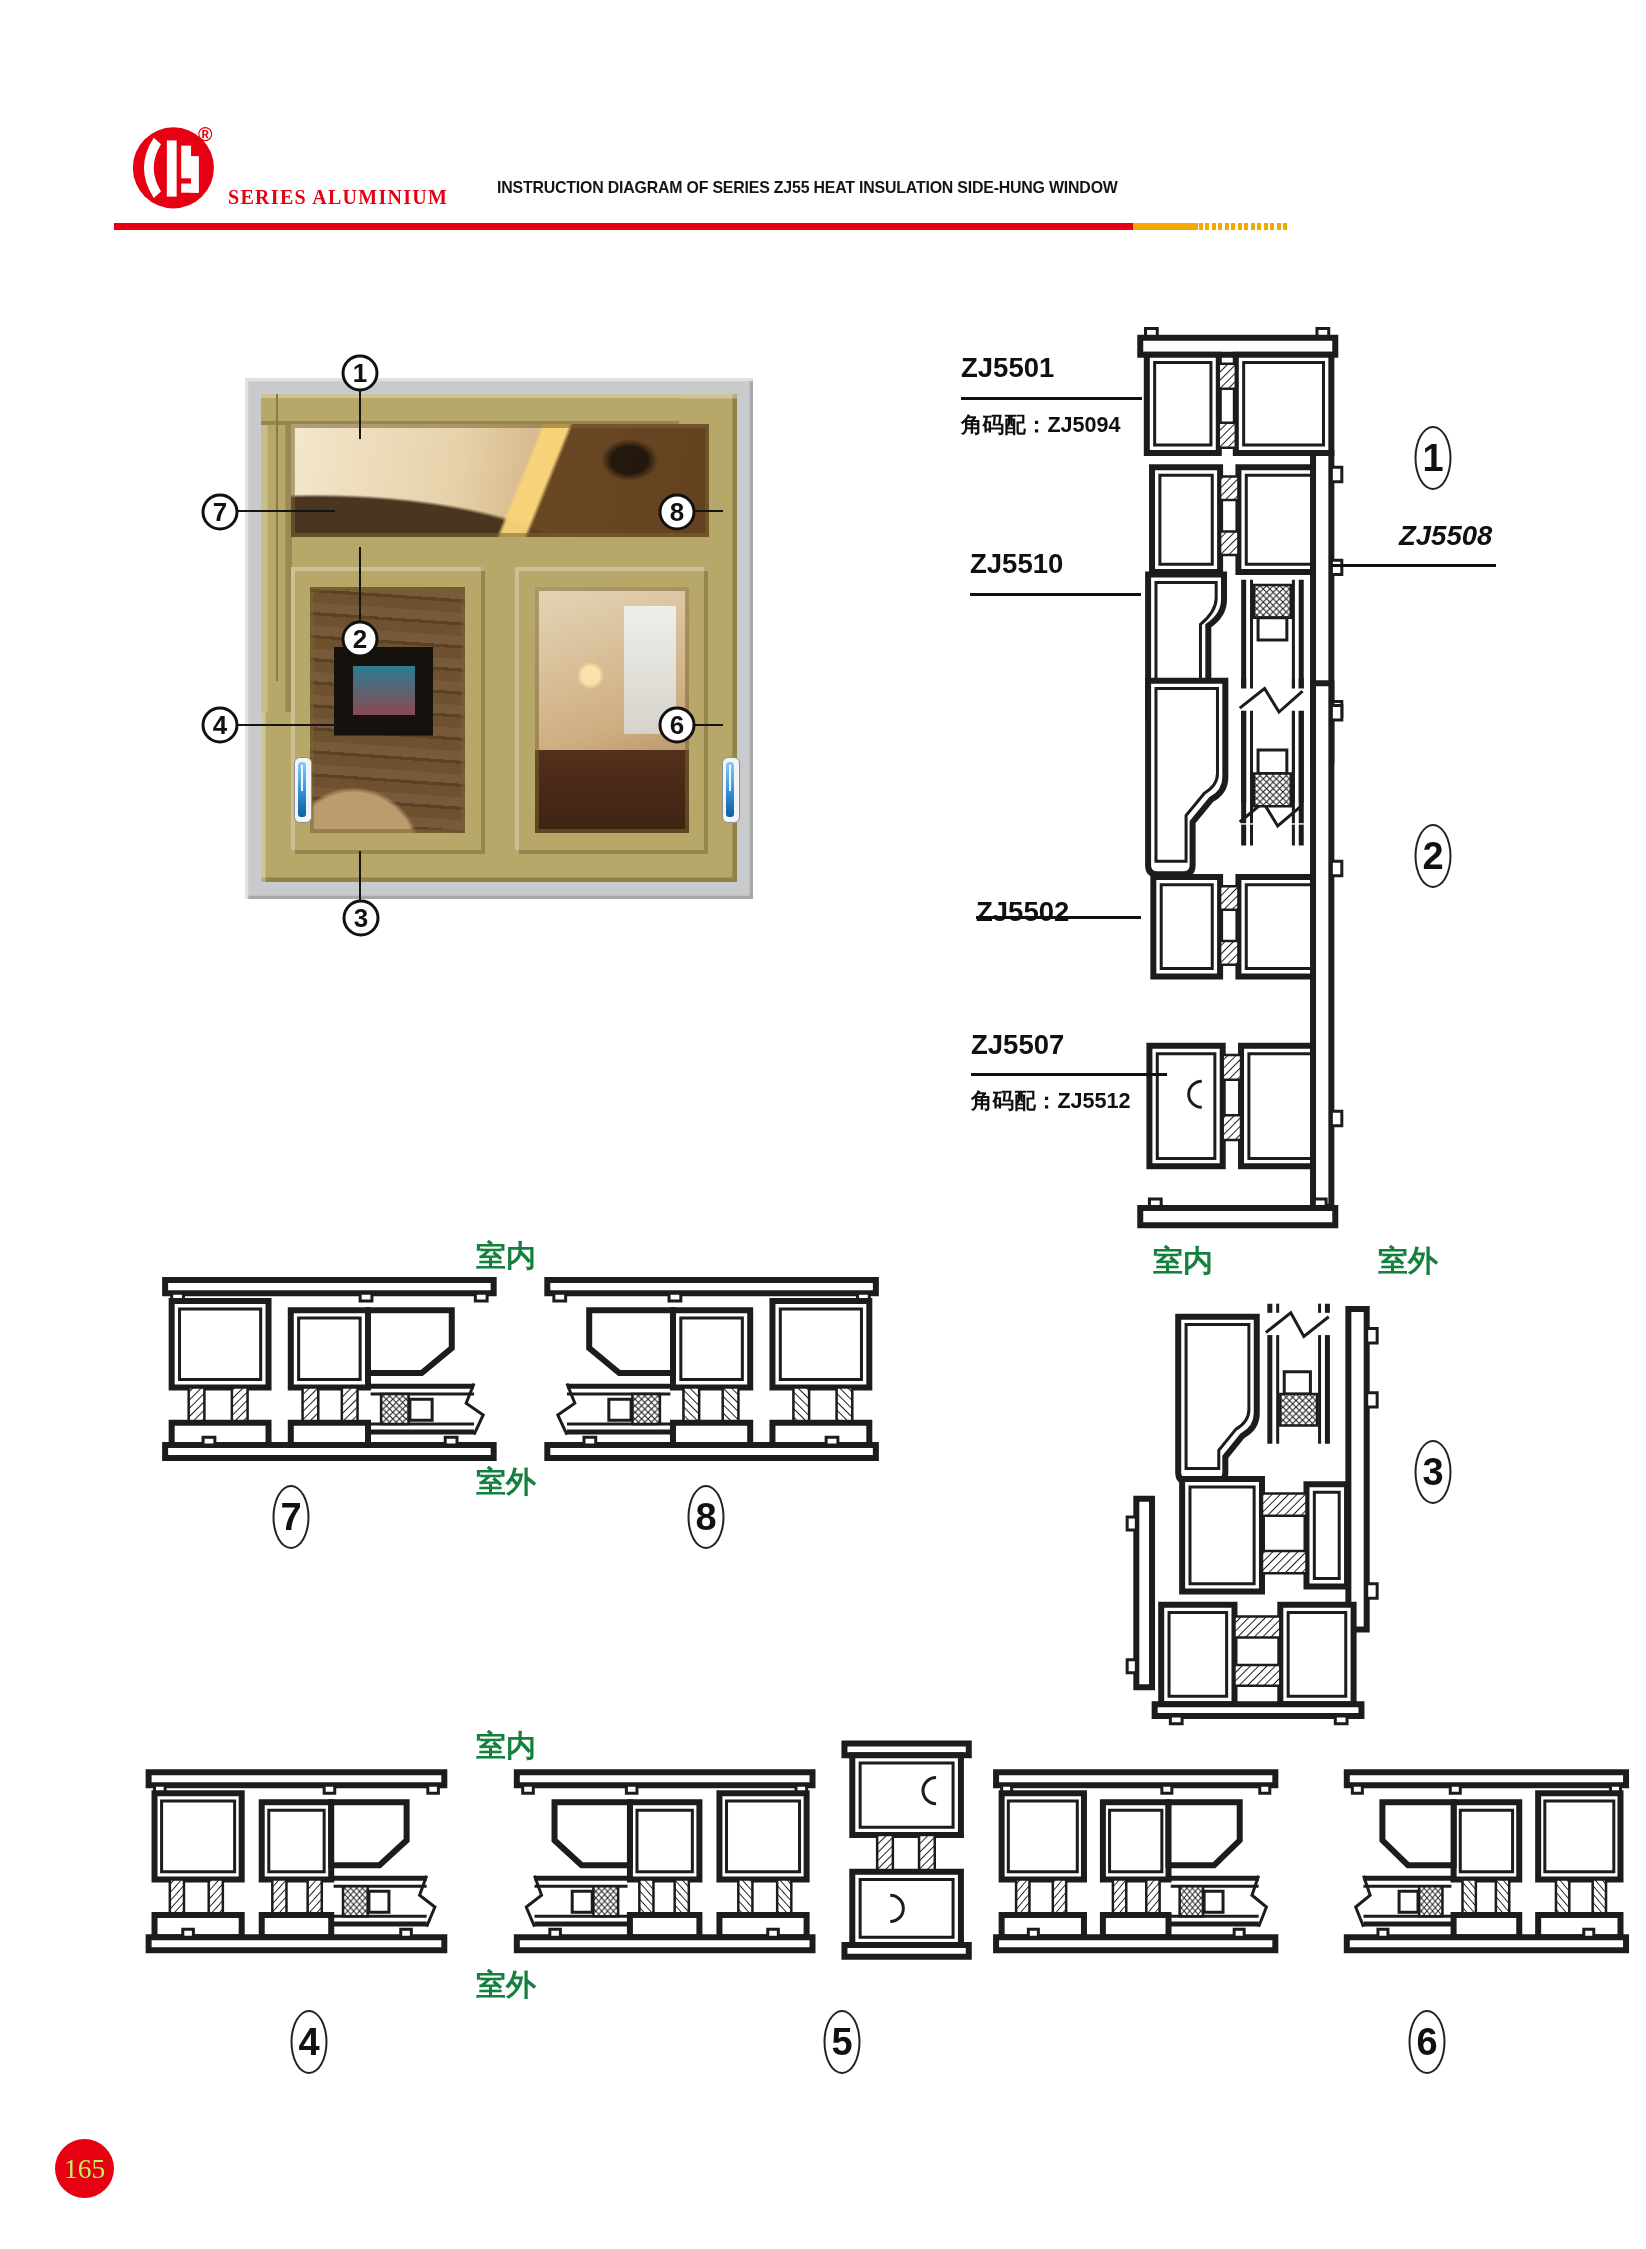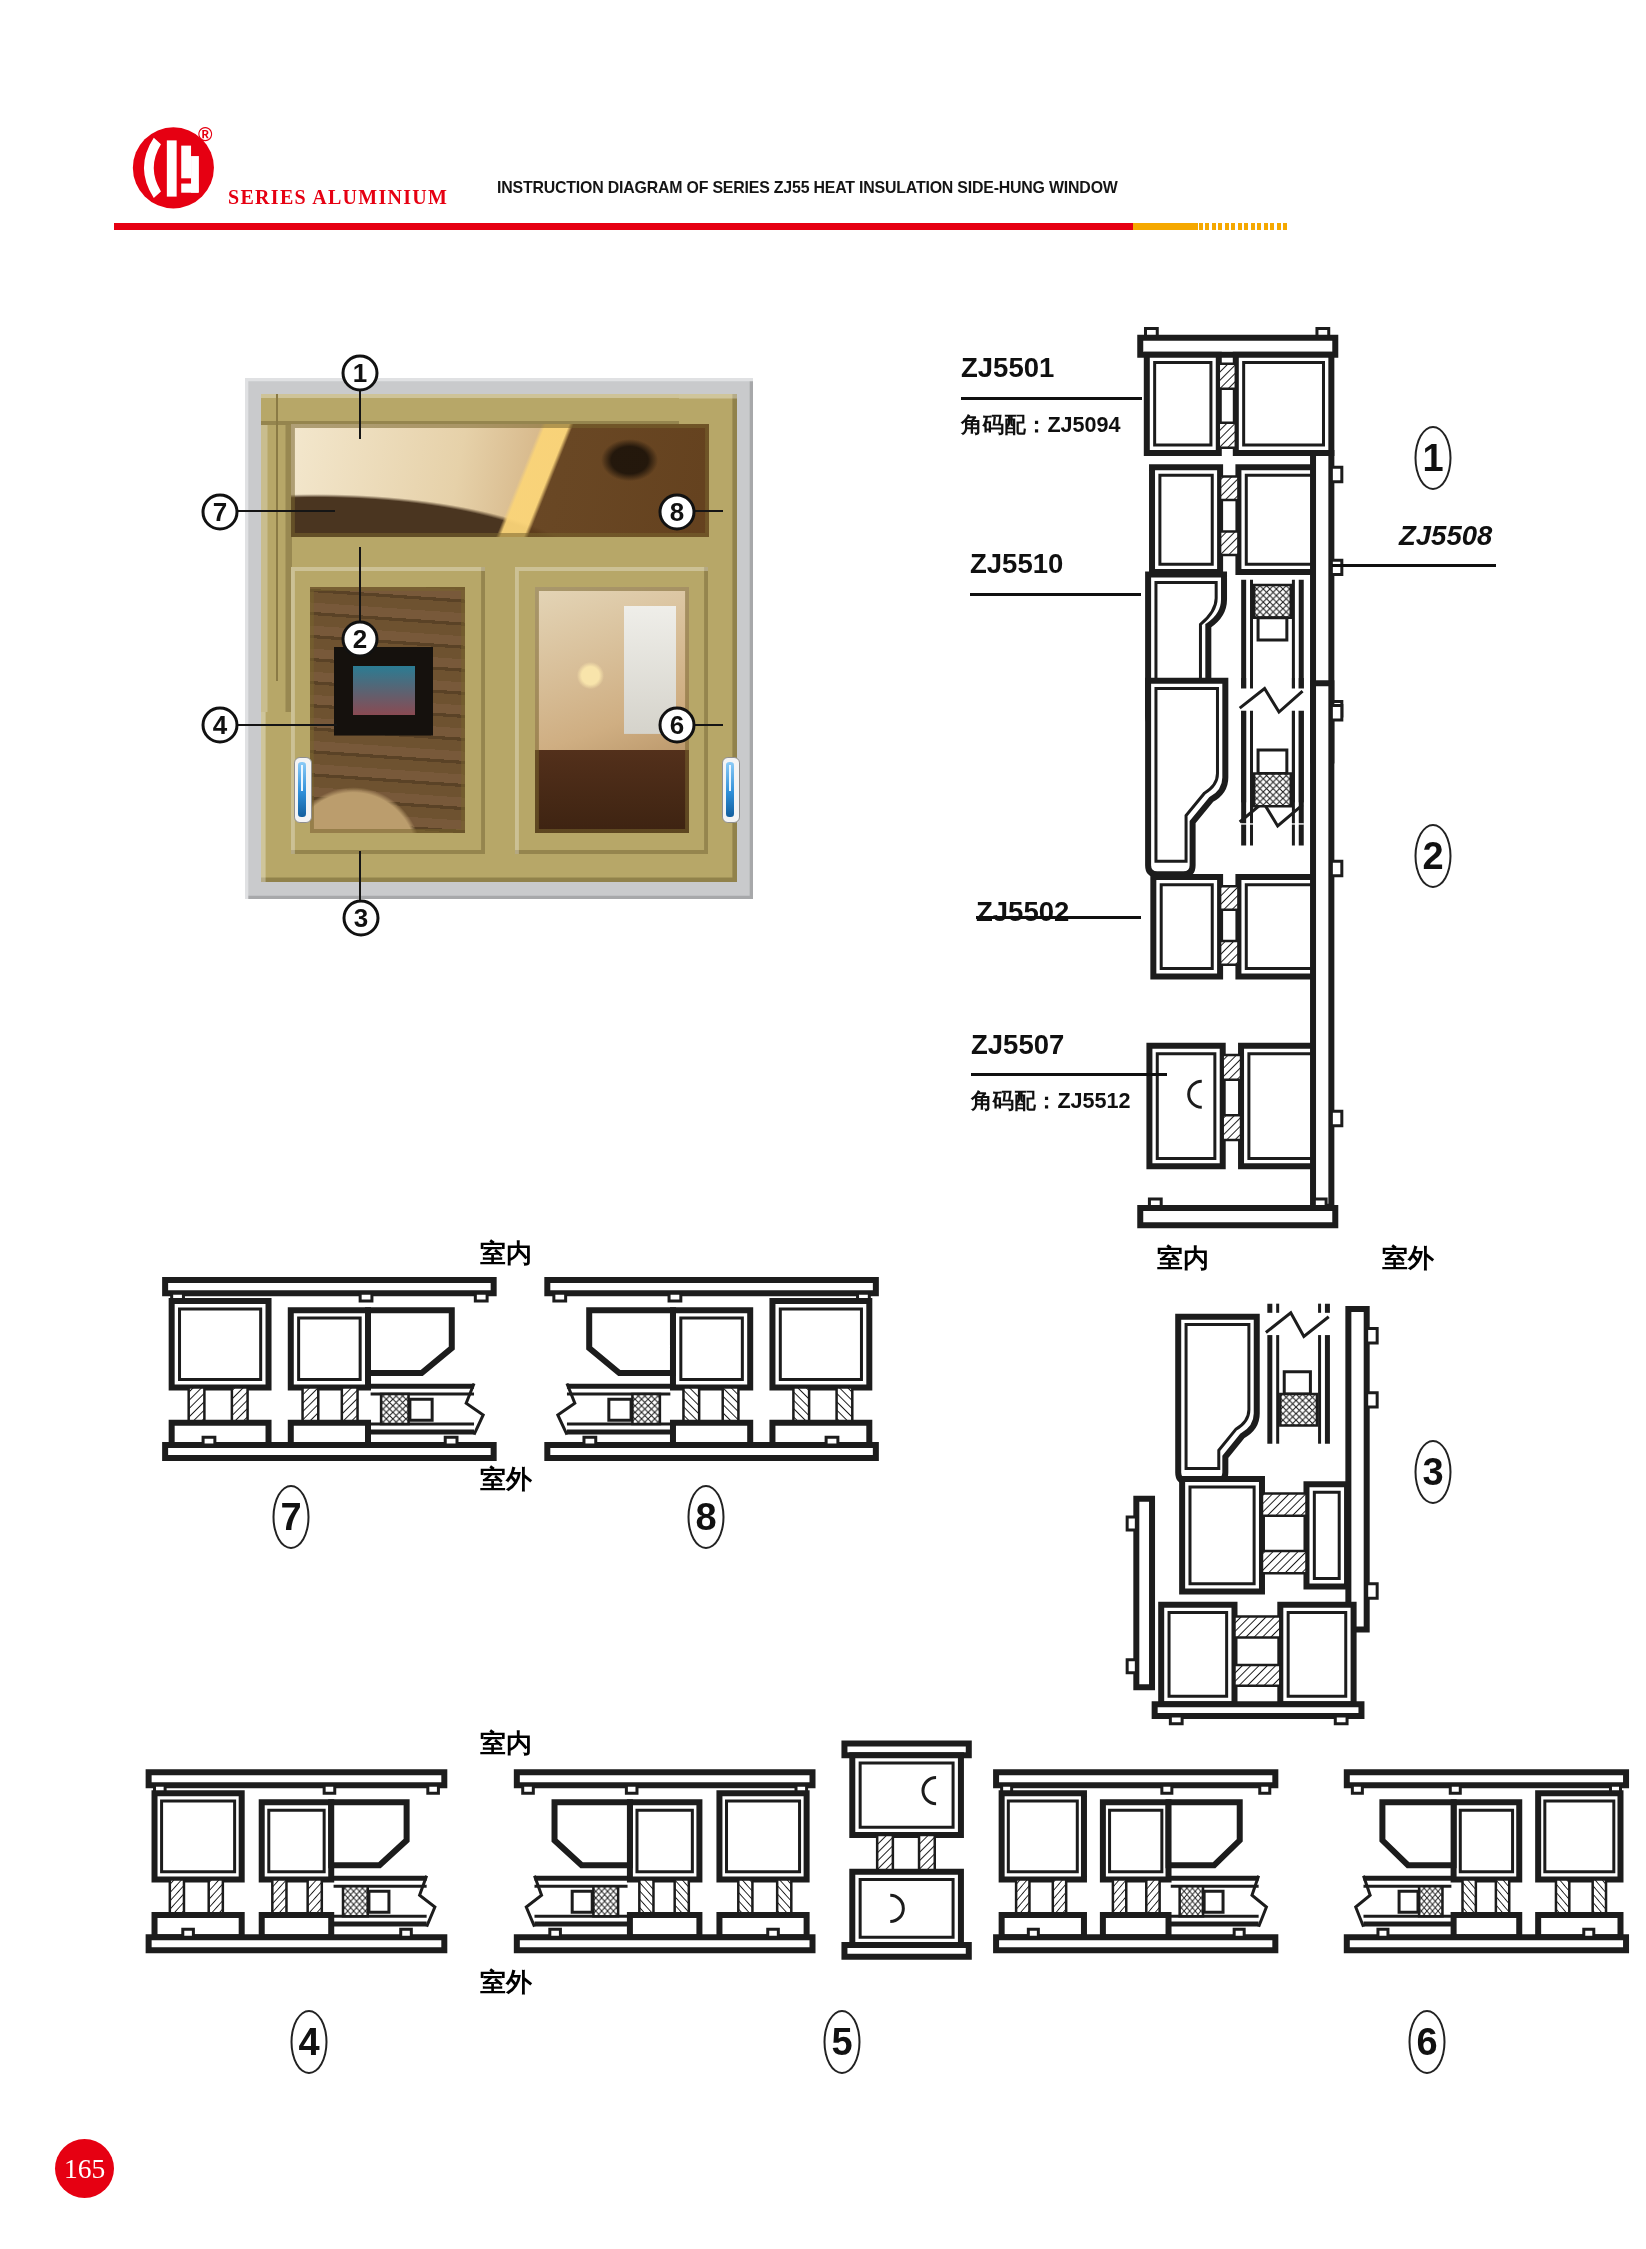--- a/index.html
+++ b/index.html
@@ -59,26 +59,26 @@
   .handle-r{left:461px;top:363px;}
   
   .callout{position:absolute;width:37px;height:37px;box-sizing:border-box;border:3.3px solid #111;border-radius:50%;
      background:#fff;display:flex;align-items:center;justify-content:center;
      font-size:26px;font-weight:700;transform:translate(-50%,-50%);z-index:5;}
   .cline{position:absolute;background:#151515;z-index:4;}
   
   .plabel{position:absolute;font-size:27.5px;font-weight:700;color:#101010;letter-spacing:0;white-space:nowrap;}
   .pnote{position:absolute;font-size:21.6px;font-weight:700;color:#101010;white-space:nowrap;}
   .uline{position:absolute;height:2.6px;background:#101010;}
-  .inout{position:absolute;font-size:26px;font-weight:600;color:#000000;transform:translateX(-50%);white-space:nowrap;}
+  .inout{position:absolute;font-size:30px;font-weight:600;color:#15803d;transform:translateX(-50%);white-space:nowrap;}
   .marker{position:absolute;width:37px;height:64px;box-sizing:border-box;border:2.6px solid #222;border-radius:50%;
      background:#fff;display:flex;align-items:center;justify-content:center;
      font-size:38px;font-weight:600;color:#111;transform:translate(-50%,-50%);}
   
-  .pagenum{left:55px;top:2139px;width:59px;height:59px;border-radius:50%;background:#e60012;color:#ffffff;
+  .pagenum{left:55px;top:2139px;width:59px;height:59px;border-radius:50%;background:#e60012;color:#bef264;
      display:flex;align-items:center;justify-content:center;font-size:27.5px;
      font-family:"Liberation Serif","DejaVu Serif",serif;}
   .ol{fill:#fff;stroke:#1c1c1c;stroke-width:6;stroke-linejoin:miter;vector-effect:non-scaling-stroke;}
   .th{fill:#fff;stroke:#1c1c1c;stroke-width:3;vector-effect:non-scaling-stroke;}
   .nofill{fill:none;}
   .ln{fill:none;stroke:#1c1c1c;stroke-width:3;vector-effect:non-scaling-stroke;}
   .lnb{fill:none;stroke:#1c1c1c;stroke-width:5;vector-effect:non-scaling-stroke;}
   .hb{fill:url(#hatch);stroke:#1c1c1c;stroke-width:2.5;vector-effect:non-scaling-stroke;}
   .xh{fill:url(#xhatch);stroke:#1c1c1c;stroke-width:2.5;vector-effect:non-scaling-stroke;}
   .wh{fill:#fff;stroke:none;}

